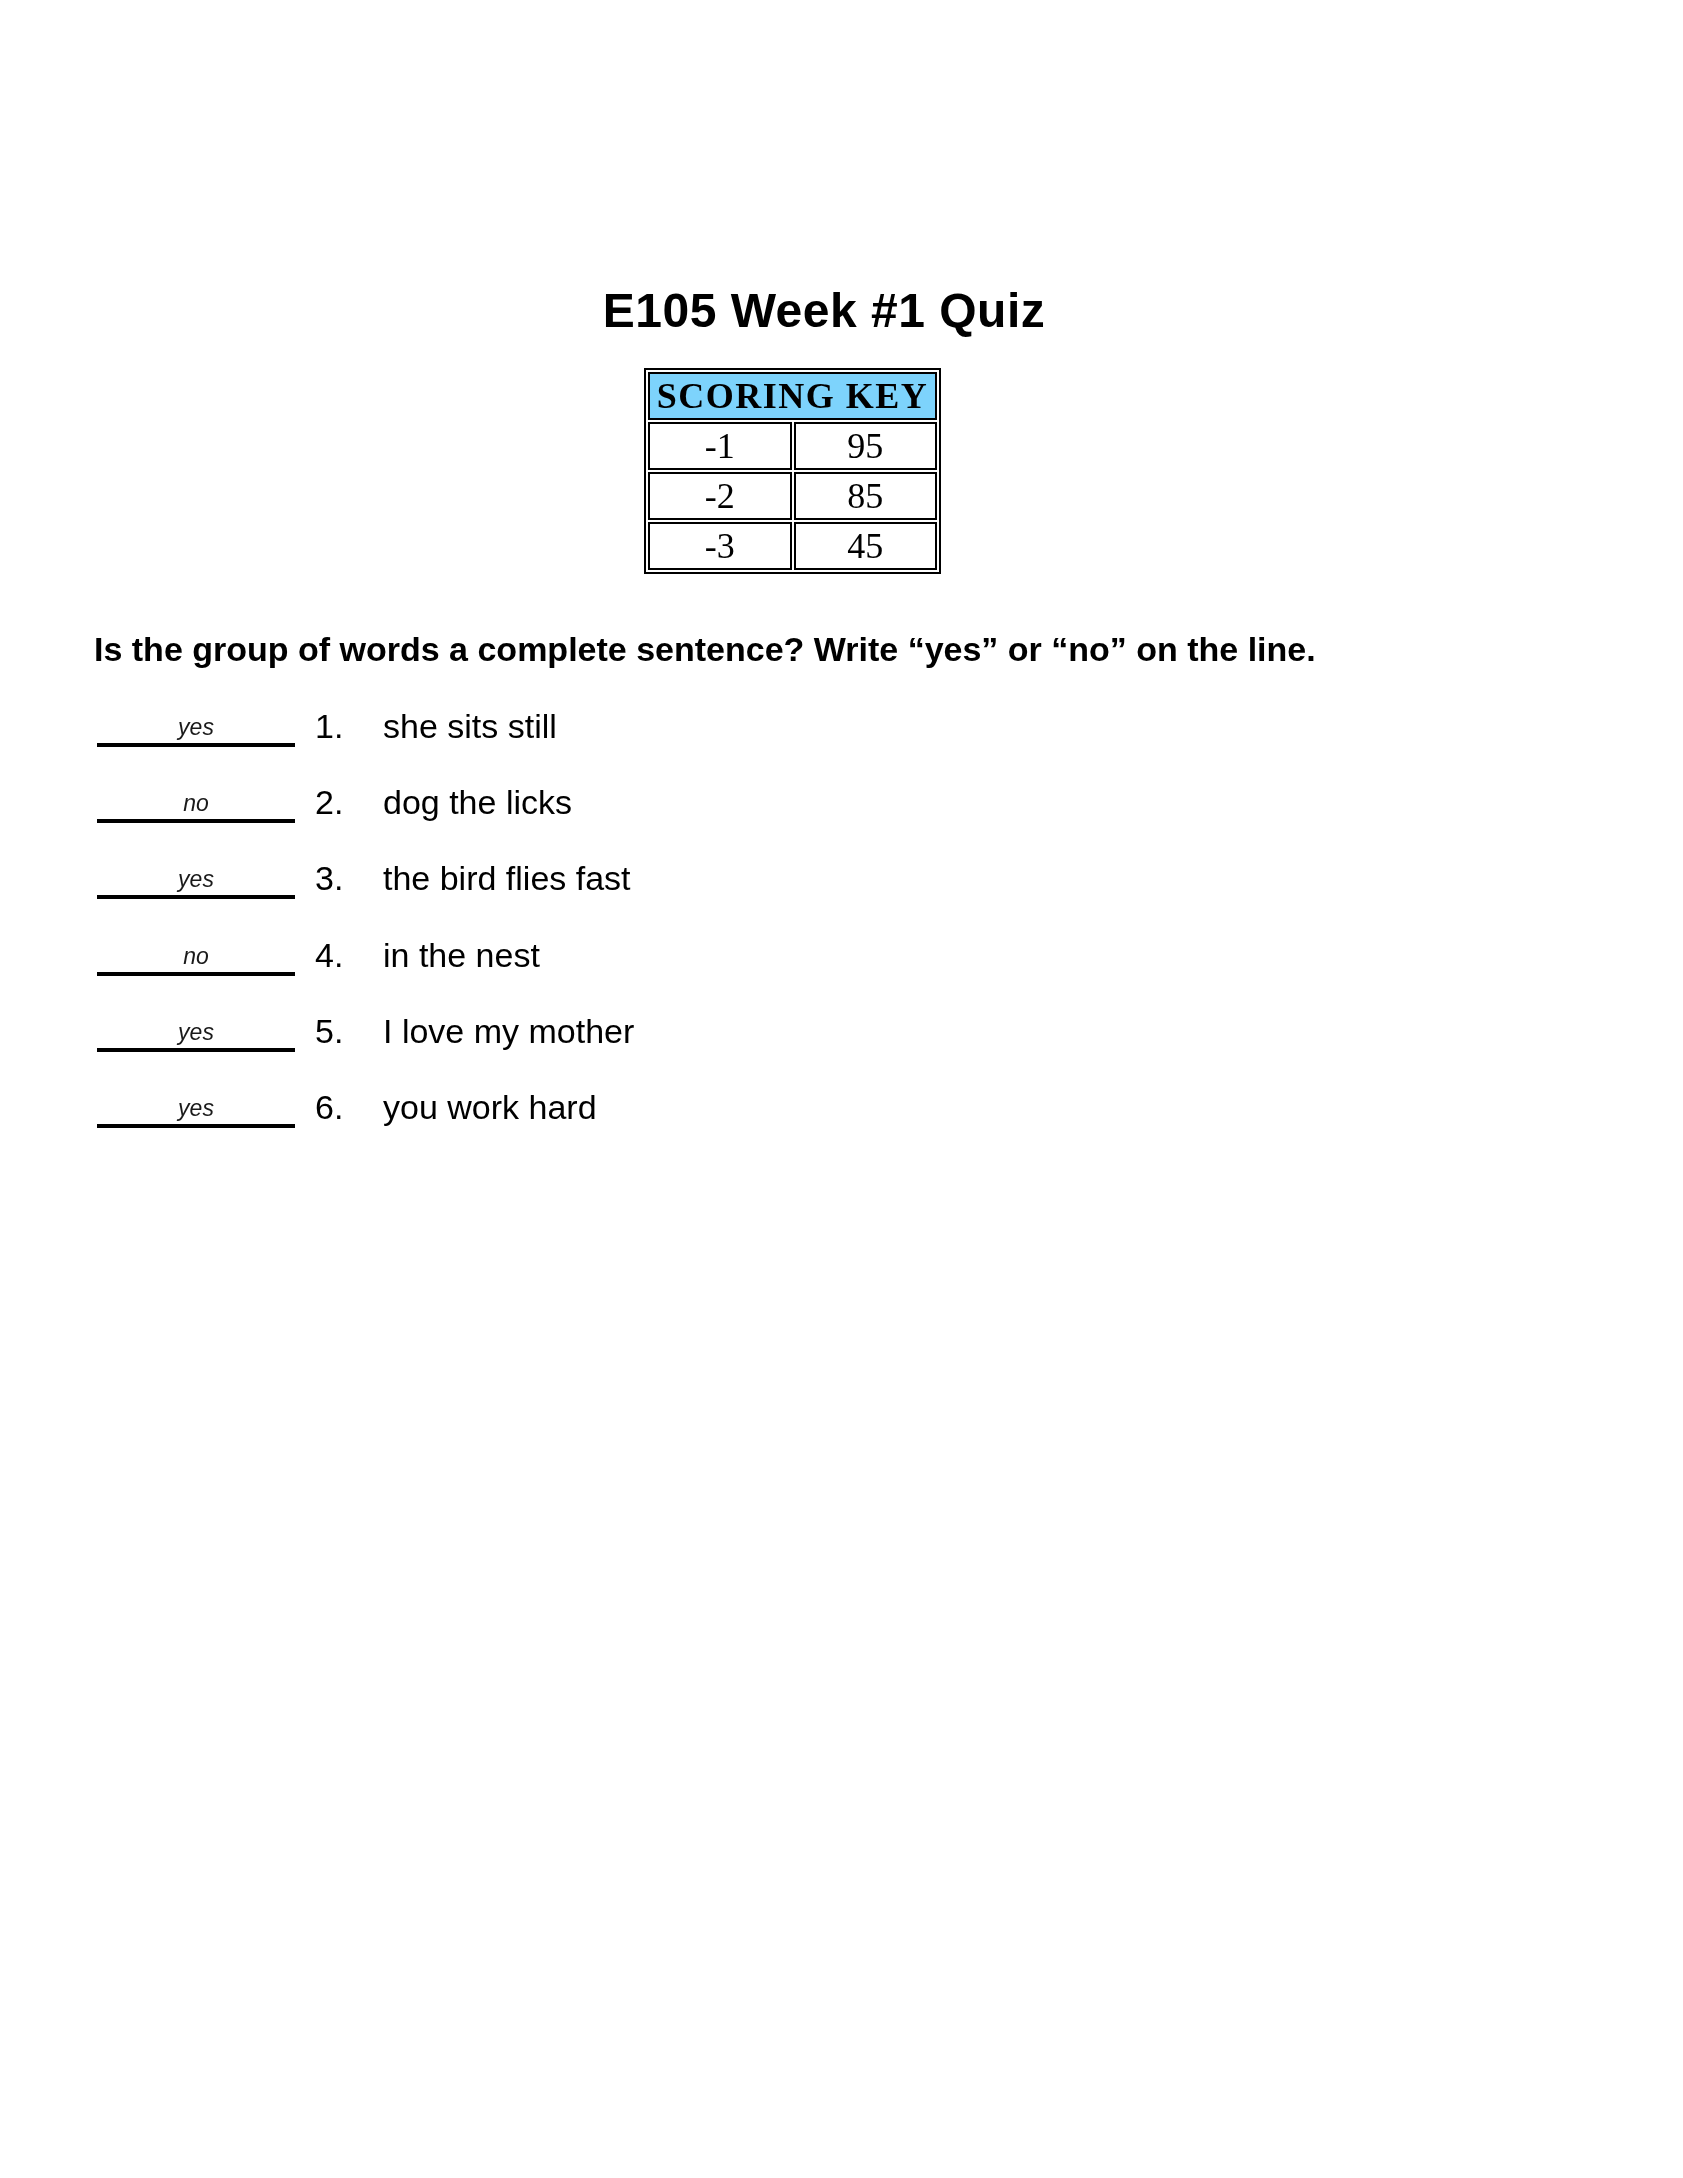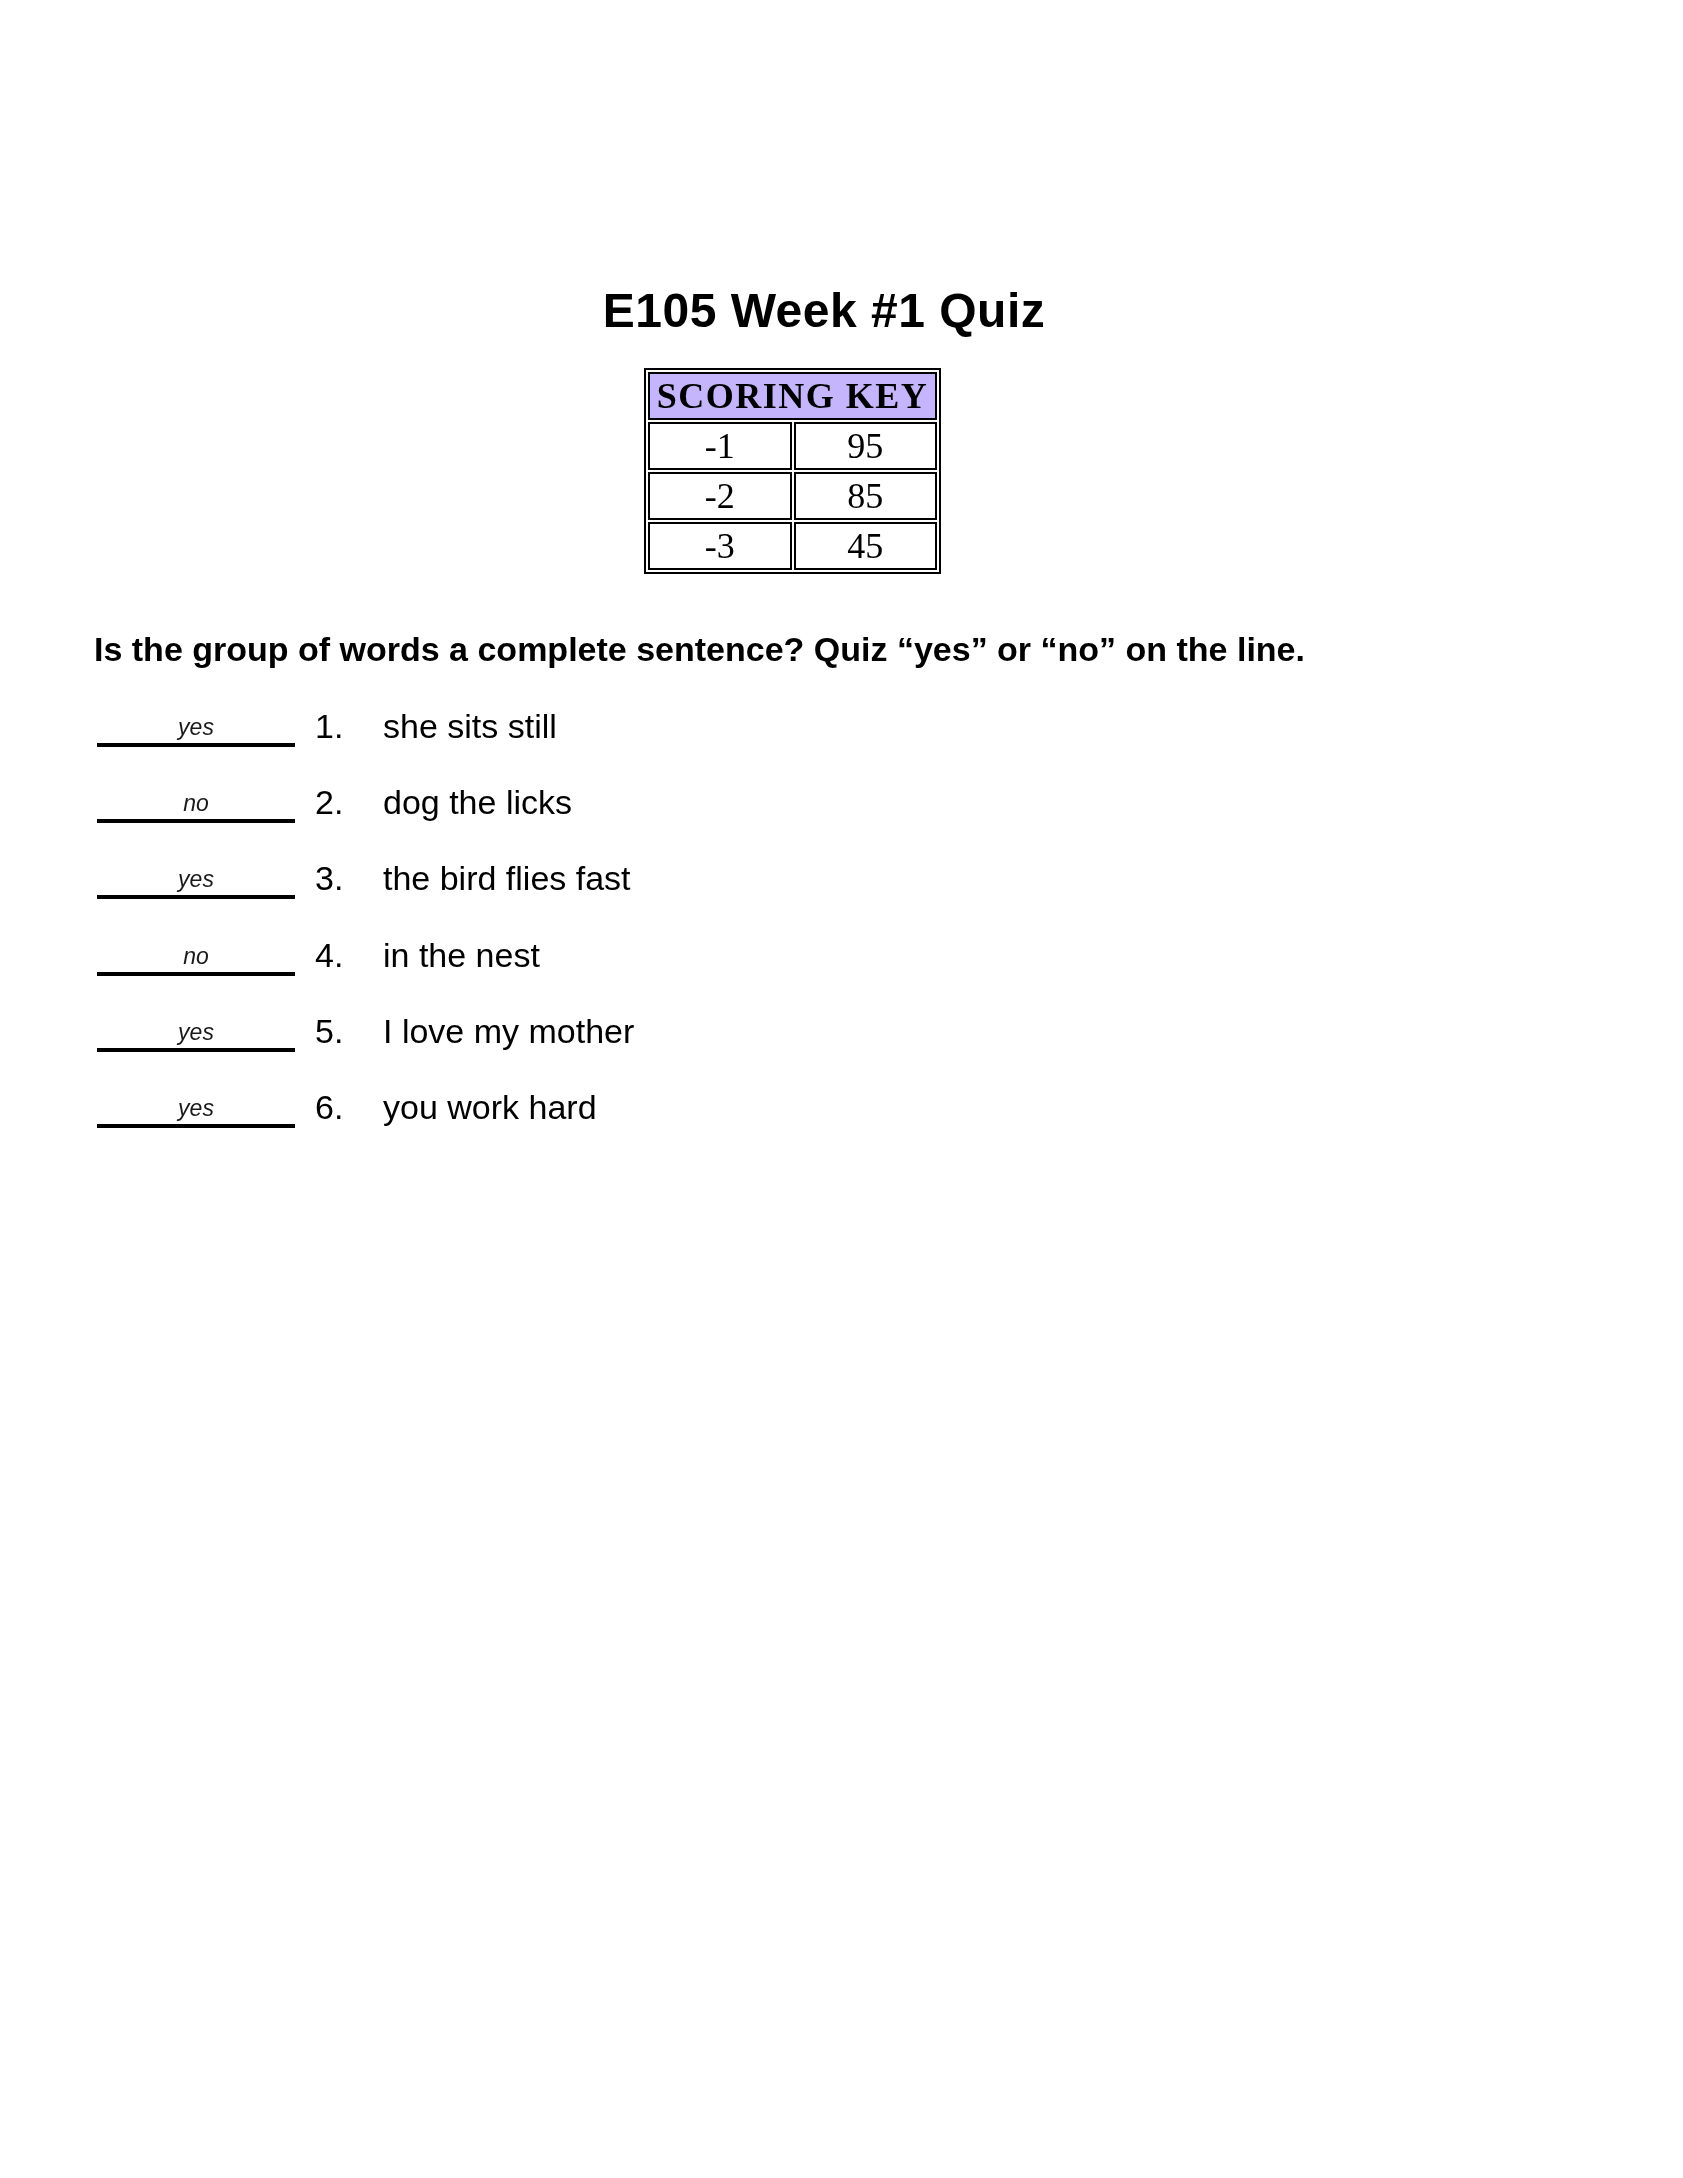--- a/index.html
+++ b/index.html
@@ -40,21 +40,21 @@
   .scoring-table td {
     border: 2px solid #000;
     height: 44px;
     padding: 0;
     text-align: center;
     vertical-align: middle;
     font-family: "Liberation Serif", "DejaVu Serif", serif;
     font-size: 36px;
   }
   .scoring-table th {
-    background: #c4b5fd;
+    background: #7dd3fc;
     font-weight: bold;
     letter-spacing: 1.5px;
   }
   .instruction {
     position: absolute;
     left: 94px;
     top: 627px;
     margin: 0;
     font-size: 34px;
     font-weight: bold;
@@ -111,21 +111,21 @@
         <td>-2</td>
         <td>85</td>
       </tr>
       <tr>
         <td>-3</td>
         <td>45</td>
       </tr>
     </tbody>
   </table>
 
-  <p class="instruction">Is the group of words a complete sentence? Quiz “yes” or “no” on the line.</p>
+  <p class="instruction">Is the group of words a complete sentence? Write “yes” or “no” on the line.</p>
 
   <div class="quiz-item" style="top:705px">
     <div class="answer-line"><span>yes</span></div>
     <span class="q-num">1.</span>
     <span class="q-text">she sits still</span>
   </div>
 
   <div class="quiz-item" style="top:781px">
     <div class="answer-line"><span>no</span></div>
     <span class="q-num">2.</span>

